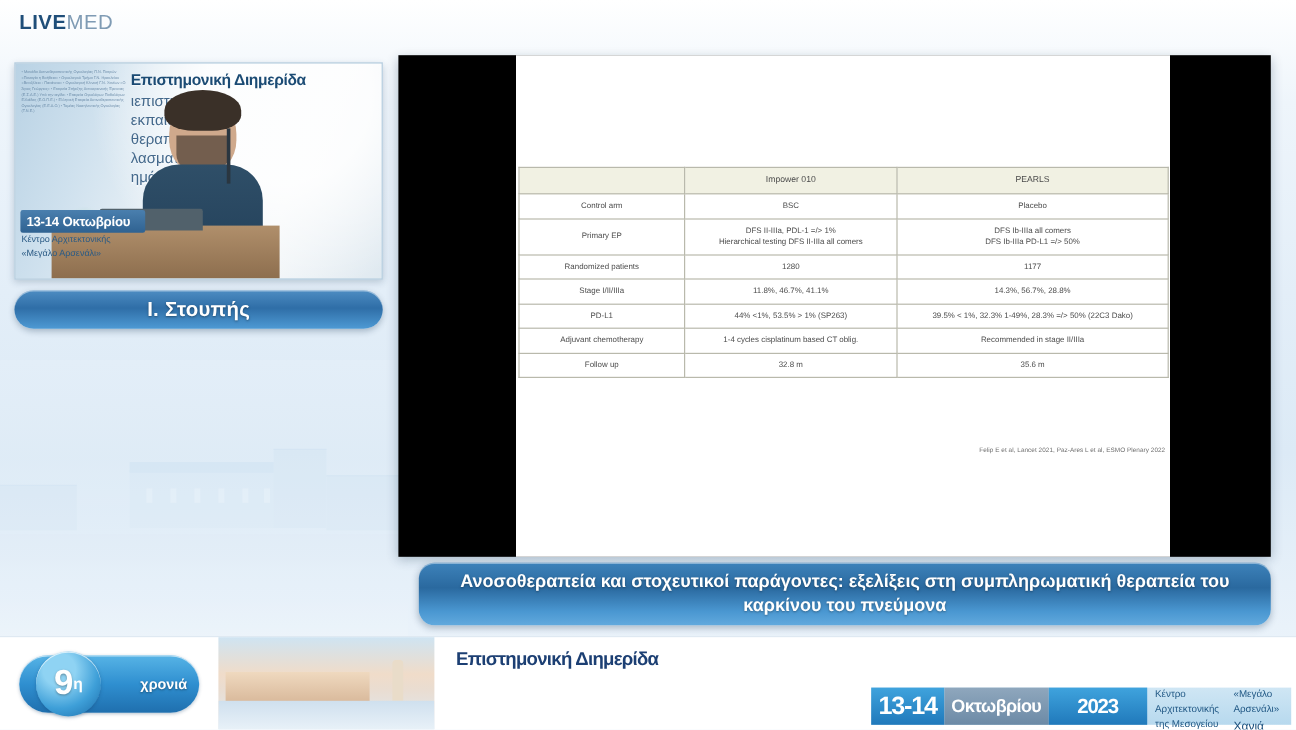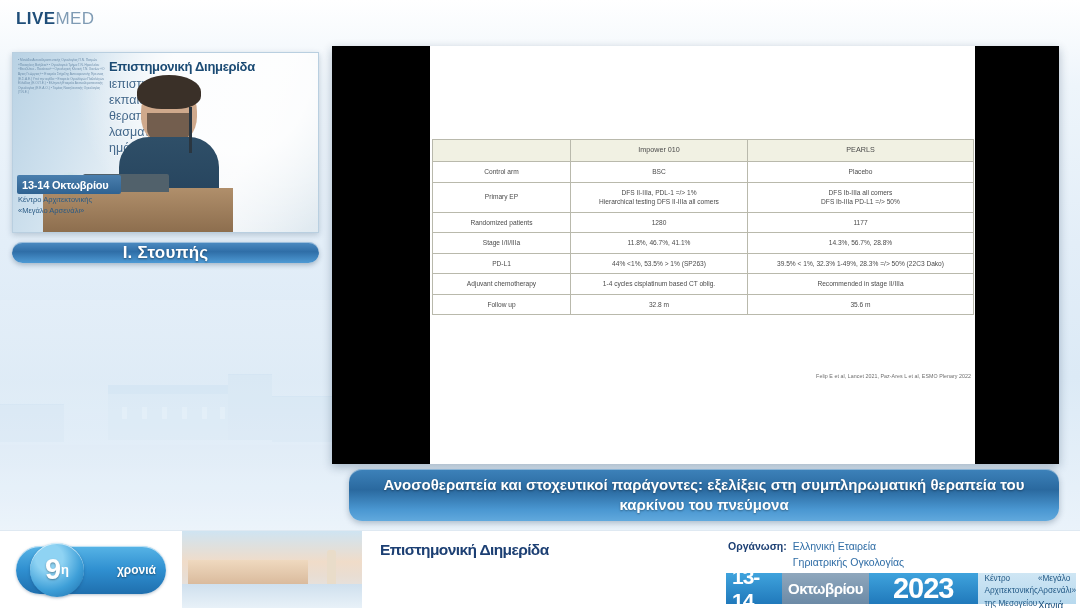--- a/index.html
+++ b/index.html
@@ -75,21 +75,21 @@
              background:linear-gradient(180deg,#2f4f68,#23405a); border-radius:30px 30px 6px 6px; }
   .sv-lectern { position:absolute; left:30px; bottom:0; width:190px; height:44px;
                 background:linear-gradient(180deg,#b08f6b,#8d6e4e); }
   .sv-laptop { position:absolute; left:70px; bottom:40px; width:86px; height:18px;
                background:#51616b; border-radius:2px 2px 0 0; }
   .sv-green { position:absolute; left:54px; bottom:44px; width:7px; height:7px;
               background:#2ecf4a; border-radius:50%; box-shadow:0 0 6px 2px rgba(46,207,74,.7); }
   .sv-mic { position:absolute; left:176px; top:54px; width:3px; height:46px; background:#2a3640; }
 
   .speaker-name-bar {
-    margin-top:9px; width:307px; height:21px; border-radius:16px;
+    margin-top:9px; width:307px; height:32px; border-radius:16px;
     background:linear-gradient(180deg,#4d8cc2 0%, #2f6ea7 46%, #4e9ad4 100%);
     box-shadow:0 2px 5px rgba(20,50,80,.3), inset 0 1px 0 rgba(255,255,255,.45);
     display:flex; align-items:center; justify-content:center;
   }
   .speaker-name-bar span {
     color:#fff; font-size:17px; font-weight:bold; letter-spacing:.2px;
     text-shadow:0 1px 2px rgba(0,0,0,.4);
   }
 
   
@@ -188,21 +188,21 @@
   }
   .db-num {
     background:linear-gradient(180deg,#3fa3dd,#2079bb); color:#fff; font-size:21px; font-weight:bold;
     display:flex; align-items:center; padding:0 6px; letter-spacing:-1px;
   }
   .db-mon {
     background:linear-gradient(180deg,#8fa7bd,#6c8aa6); color:#fff; font-size:15px; font-weight:bold;
     display:flex; align-items:center; padding:0 6px; letter-spacing:-.5px;
   }
   .db-yr {
-    background:linear-gradient(180deg,#3fa3dd,#2079bb); color:#fff; font-size:29px; font-weight:bold;
+    background:linear-gradient(180deg,#3fa3dd,#2079bb); color:#fff; font-size:17px; font-weight:bold;
     display:flex; align-items:center; padding:0 24px; letter-spacing:-1px;
   }
   .db-venue { flex:1; padding-left:7px; display:flex; justify-content:center;
               color:#235a86; font-size:8.2px; line-height:1.5; }
   .db-venue .v2 { }
   .db-venue .v2 .big { font-size:10px; color:#1b4f7c; }
 </style>
 </head>
 <body>
 
@@ -329,27 +329,20 @@
   </div>
   <div class="f-photo">
     <div class="fp-town"></div>
       <div class="fp-light"></div>
       <div class="fp-sea"></div>
   </div>
   <div class="f-text">
     <div class="ft-head">Επιστημονική Διημερίδα</div>
   </div>
   <div class="f-right">
-    <div class="org">
-      <b>Οργάνωση:</b>
-      <span class="ovals">
-        <span>Ελληνική Εταιρεία</span><br>
-        <span>Γηριατρικής Ογκολογίας</span>
-      </span>
-    </div>
     <div class="datebar">
       <div class="db-num">13-14</div>
       <div class="db-mon">Οκτωβρίου</div>
       <div class="db-yr">2023</div>
       <div class="db-venue">
         <div>Κέντρο Αρχιτεκτονικής της Μεσογείου</div>
         <div class="v2">
           <span>«Μεγάλο Αρσενάλι»</span>
           <span class="big">Χανιά</span>
         </div>

